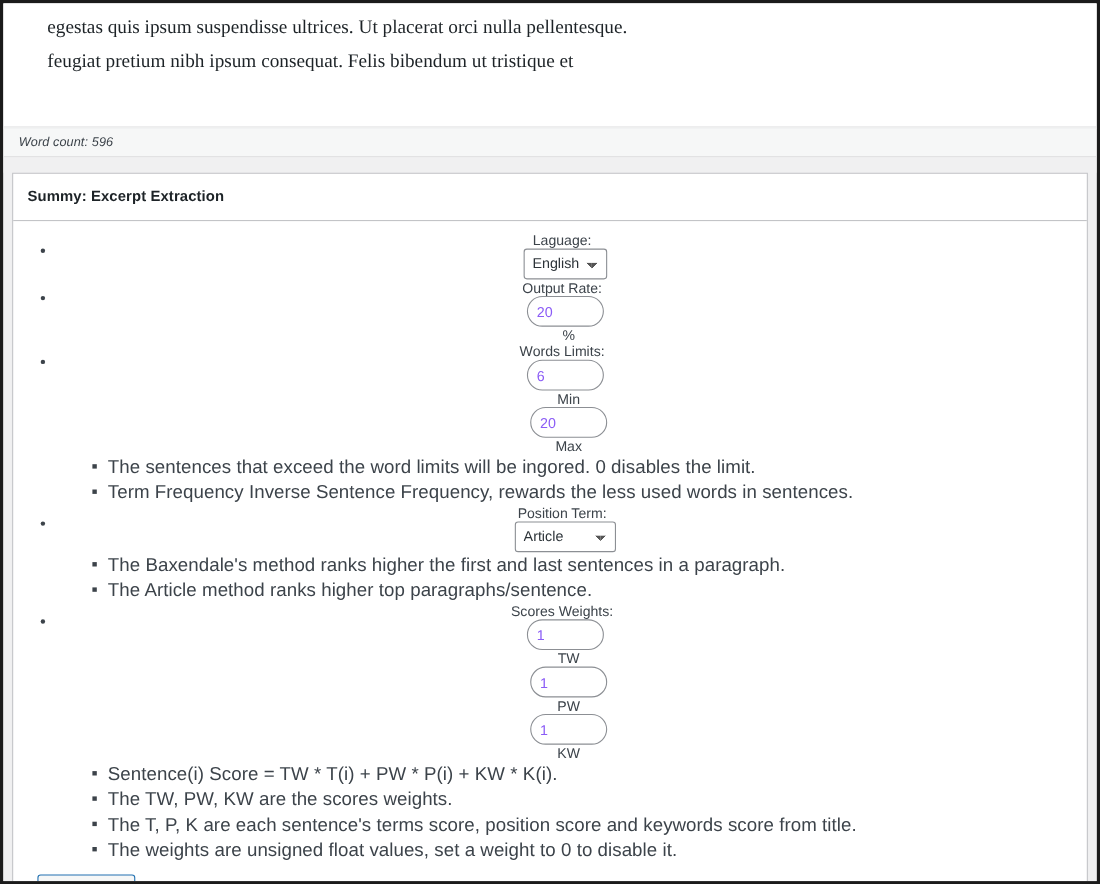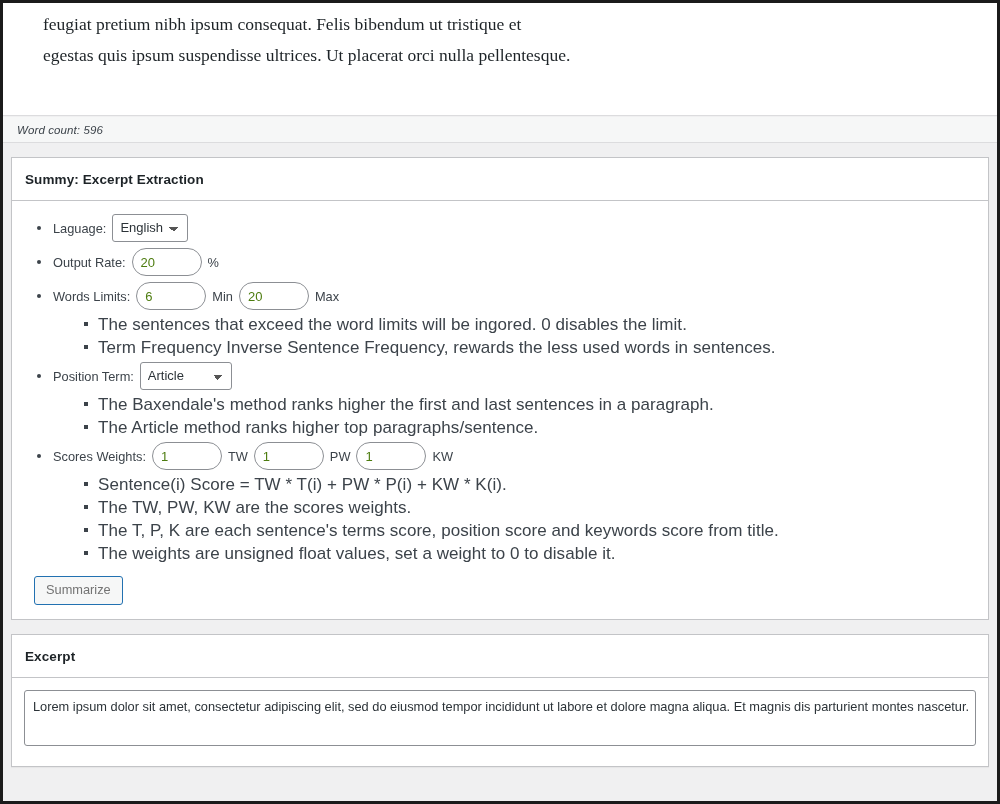--- a/index.html
+++ b/index.html
@@ -93,20 +93,21 @@
   
   ul.opts {
     list-style: none;
     margin: 0;
     padding: 0;
   }
   ul.opts > li {
     position: relative;
     padding-left: 28px;
     margin: 0 0 0 0;
+    flex-direction: column;
   }
   ul.opts > li.lvl1 {
     min-height: 34px;
     display: flex;
     align-items: center;
   }
   ul.opts > li.lvl1::before {
     content: "";
     position: absolute;
     left: 12px;
@@ -178,21 +179,21 @@
     background-size: 5px 5px, 5px 5px;
     background-repeat: no-repeat;
     line-height: 20px;
   }
   select.ctl.w-auto { width: auto; }
   select.ctl.w-pos { width: 92px; }
 
   input.ctl {
     font-family: "Liberation Sans", sans-serif;
     font-size: 13px;
-    color: #4d7c0f;
+    color: #8b5cf6;
     background: #ffffff;
     border: 1px solid #8c8f94;
     border-radius: 14px;
     padding: 3px 8px;
     height: 28px;
     box-sizing: border-box;
   }
   input.num-rate { width: 70px; }
   input.num-min  { width: 70px; }
   input.num-max  { width: 70px; }
@@ -232,22 +233,22 @@
     white-space: nowrap;
   }
 </style>
 </head>
 <body>
 
 <div class="screen">
 <div class="inner">
 
   <div class="editor-area">
+    <p class="editor-para">egestas quis ipsum suspendisse ultrices. Ut placerat orci nulla pellentesque.</p>
     <p class="editor-para">feugiat pretium nibh ipsum consequat. Felis bibendum ut tristique et</p>
-    <p class="editor-para">egestas quis ipsum suspendisse ultrices. Ut placerat orci nulla pellentesque.</p>
   </div>
 
   <div class="wordcount-bar">
     <span class="wordcount-text">Word count: 596</span>
   </div>
 
   <div class="gap"></div>
 
   <div class="panel">
     <div class="panel-head">

